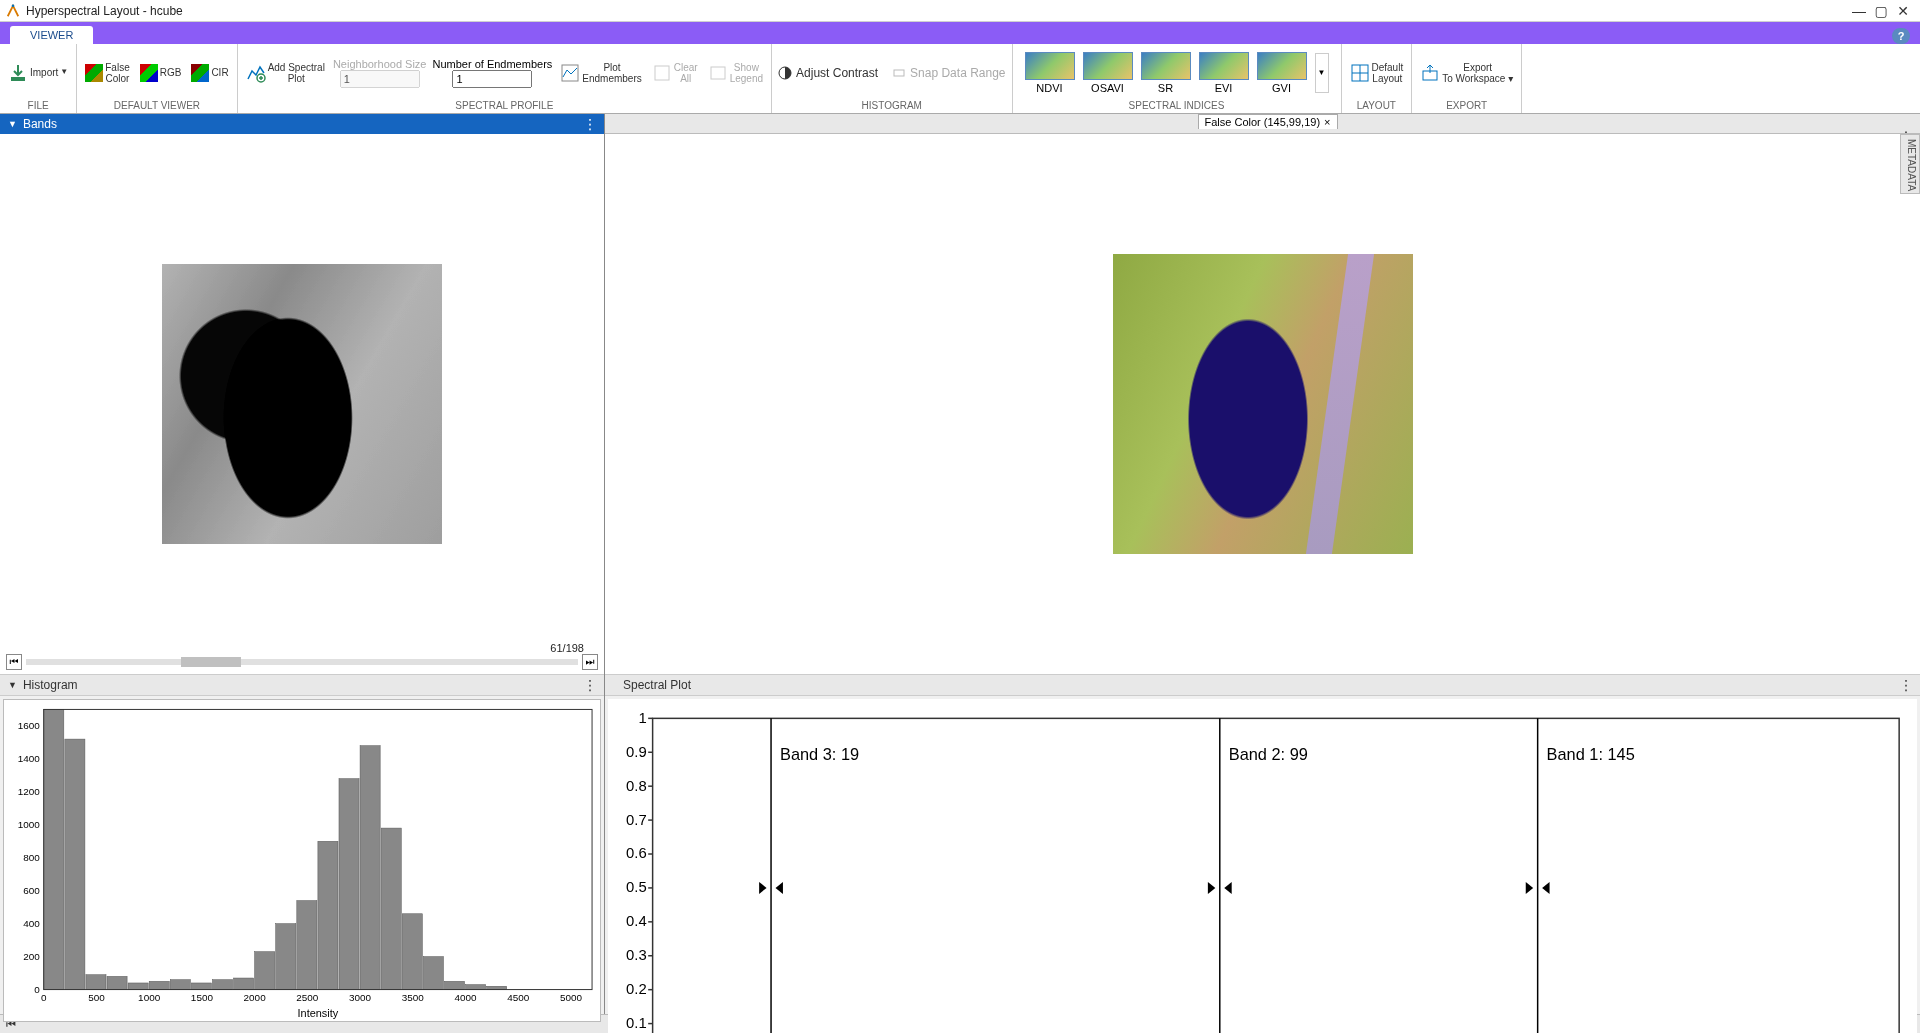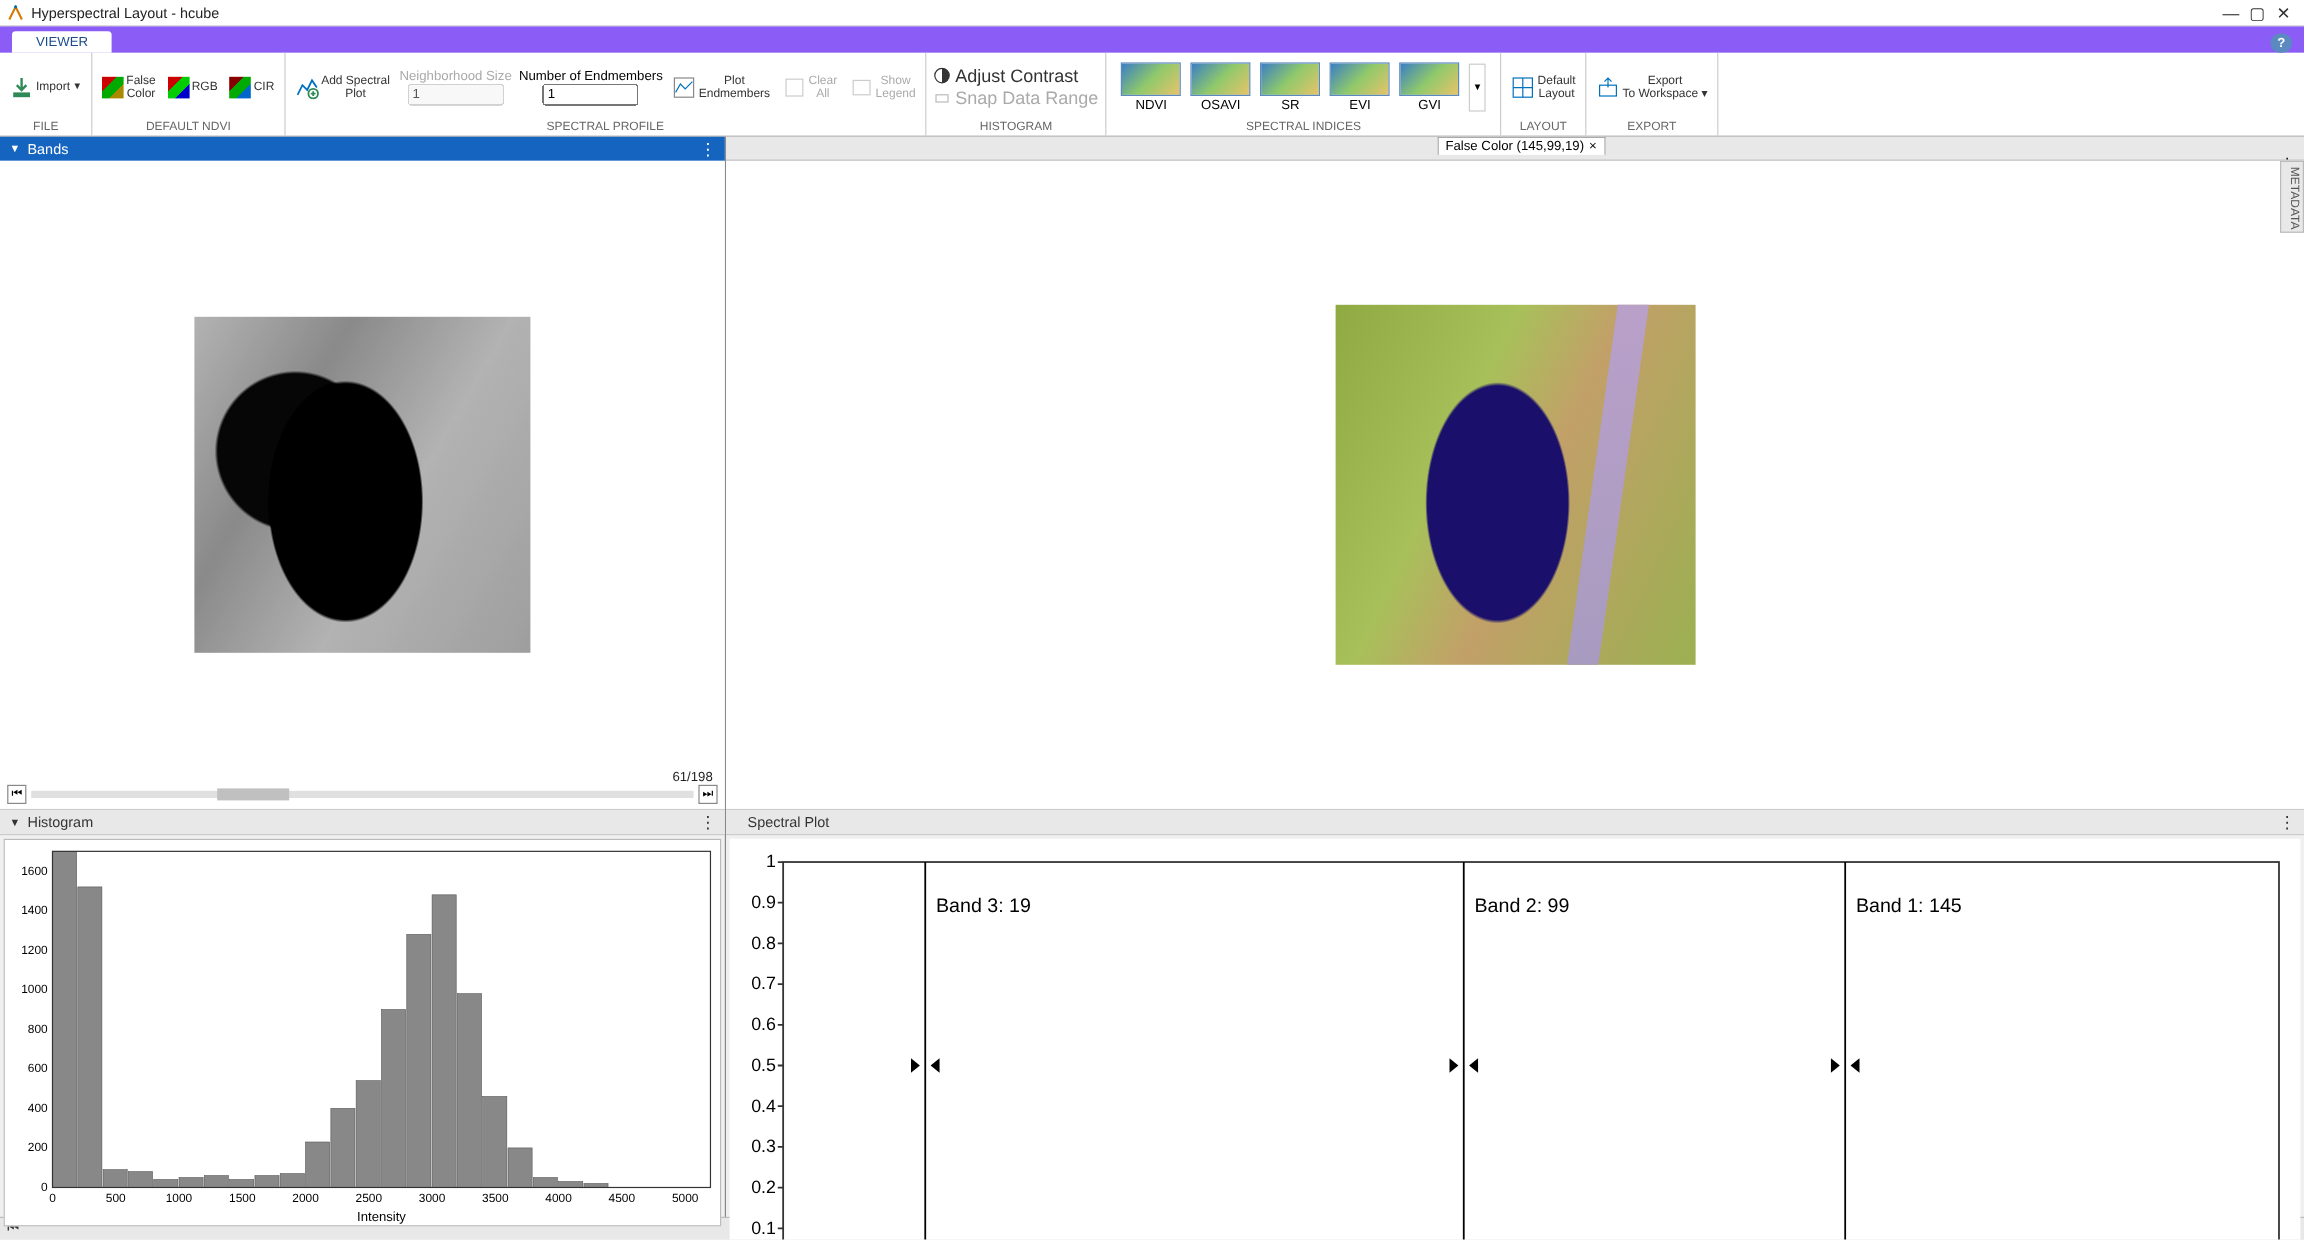--- a/index.html
+++ b/index.html
@@ -15,41 +15,41 @@
 .tabstrip .help { margin-left: auto; margin-right: 10px; background: #5a8ac0; color: #fff; width: 18px; height: 16px; text-align: center; border-radius: 8px; font-weight: bold; font-size: 11px; line-height: 16px; }
 
 .toolstrip { height: 70px; background: #fff; display: flex; border-bottom: 1px solid #aaa; }
 .group { border-right: 1px solid #ccc; padding: 2px 6px; display: flex; flex-direction: column; }
 .group-body { flex: 1; display: flex; align-items: center; gap: 6px; }
 .group-label { text-align: center; color: #666; font-size: 10px; padding-top: 1px; }
 .tool { display: flex; flex-direction: row; align-items: center; justify-content: center; font-size: 10px; color: #333; text-align: center; line-height: 1.1; gap: 2px; padding: 0 2px; }
 .tool.disabled { color: #aaa; }
 .tool .ticon { width: 20px; height: 20px; }
 .tool .drop { font-size: 8px; }
-.tool-small-row { display:flex; flex-direction:column; gap:2px; font-size:15px; color:#333; }
+.tool-small-row { display:flex; flex-direction:row; gap:14px; font-size:12px; color:#333; }
 .tool-small-row .row { display:flex; align-items:center; gap:4px; }
 .tool-small-row .row.disabled { color:#aaa; }
 .spin { display:flex; flex-direction:column; align-items:center; font-size:11px; }
 .spin input { width: 80px; height: 18px; font-size: 11px; padding: 0 2px; }
 .gallery { display:flex; gap:8px; align-items:center; padding: 0 6px; }
 .gitem { display:flex; flex-direction:column; align-items:center; gap:2px; font-size:11px; }
 .gitem .thumb { width:50px; height:28px; border:1px solid #5a8ac0; background:linear-gradient(135deg,#3b7fc4,#8fc96b,#e8c36a); }
 .gdrop { width:14px; height:40px; border:1px solid #ccc; display:flex; align-items:center; justify-content:center; font-size:8px; cursor:pointer;}
 
 .main { display:flex; height: calc(100% - 22px - 22px - 70px - 19px); }
 .left { width: 605px; display:flex; flex-direction:column; border-right:1px solid #888; }
 .right { flex:1; display:flex; flex-direction:column; }
 
 .panel-hdr { background:#1565c0; color:#fff; font-size:12px; padding:2px 8px; display:flex; align-items:center; }
 .panel-hdr.light { background:#e8e8e8; color:#333; border:1px solid #ccc; border-left:none; border-right:none; }
 .panel-hdr .chev { margin-right:6px; font-size:9px; }
 .panel-hdr .menu { margin-left:auto; font-size:14px; letter-spacing:-1px; cursor:pointer; }
 
 .bands-view { flex:1; background:#fff; position:relative; display:flex; align-items:center; justify-content:center; }
-.bands-view .counter { position:absolute; right:10px; bottom:20px; font-size:11px; color:#222; }
+.bands-view .counter { position:absolute; right:20px; bottom:20px; font-size:11px; color:#222; }
 .bands-nav { position:absolute; left:6px; bottom:4px; right:6px; display:flex; align-items:center; }
 .navbtn { width:16px; height:16px; border:1px solid #888; background:#fff; font-size:10px; text-align:center; line-height:14px; cursor:pointer; }
 .scrub { flex:1; height:6px; background:#e0e0e0; margin:0 4px; position:relative; }
 .scrub .thumb { position:absolute; left:28%; width:60px; height:10px; top:-2px; background:#c0c0c0; }
 
 .gray-img { width:280px; height:280px; background:
  radial-gradient(circle at 30% 40%, #1a1a1a 0%, #1a1a1a 25%, transparent 26%),
  linear-gradient(120deg,#aaa 0%,#888 30%,#aaa 60%,#999 100%);
  filter:contrast(1.2); }
 .gray-img::before{content:"";display:block;width:100%;height:100%;background:
@@ -127,21 +127,21 @@
         </div>
       <div class="tool">
           <div class="swatch sw-rgb"></div>
           <span>RGB</span>
         </div>
       <div class="tool">
           <div class="swatch sw-cir"></div>
           <span>CIR</span>
         </div>
     </div>
-    <div class="group-label">DEFAULT NDVI</div>
+    <div class="group-label">DEFAULT VIEWER</div>
   </div>
   <div class="group">
     <div class="group-body">
       <div class="tool">
         <svg class="ticon" viewBox="0 0 20 20">
             <polyline points="2,16 6,8 10,12 14,4 18,10" stroke="#0072bd" fill="none" stroke-width="1.5"></polyline>
             <circle cx="15" cy="15" r="4" fill="none" stroke="#2e8b57" stroke-width="1.5"></circle>
             <path d="M15 13v4M13 15h4" stroke="#2e8b57" stroke-width="1.5"></path>
           </svg>
         <span>Add Spectral<br>Plot</span>

